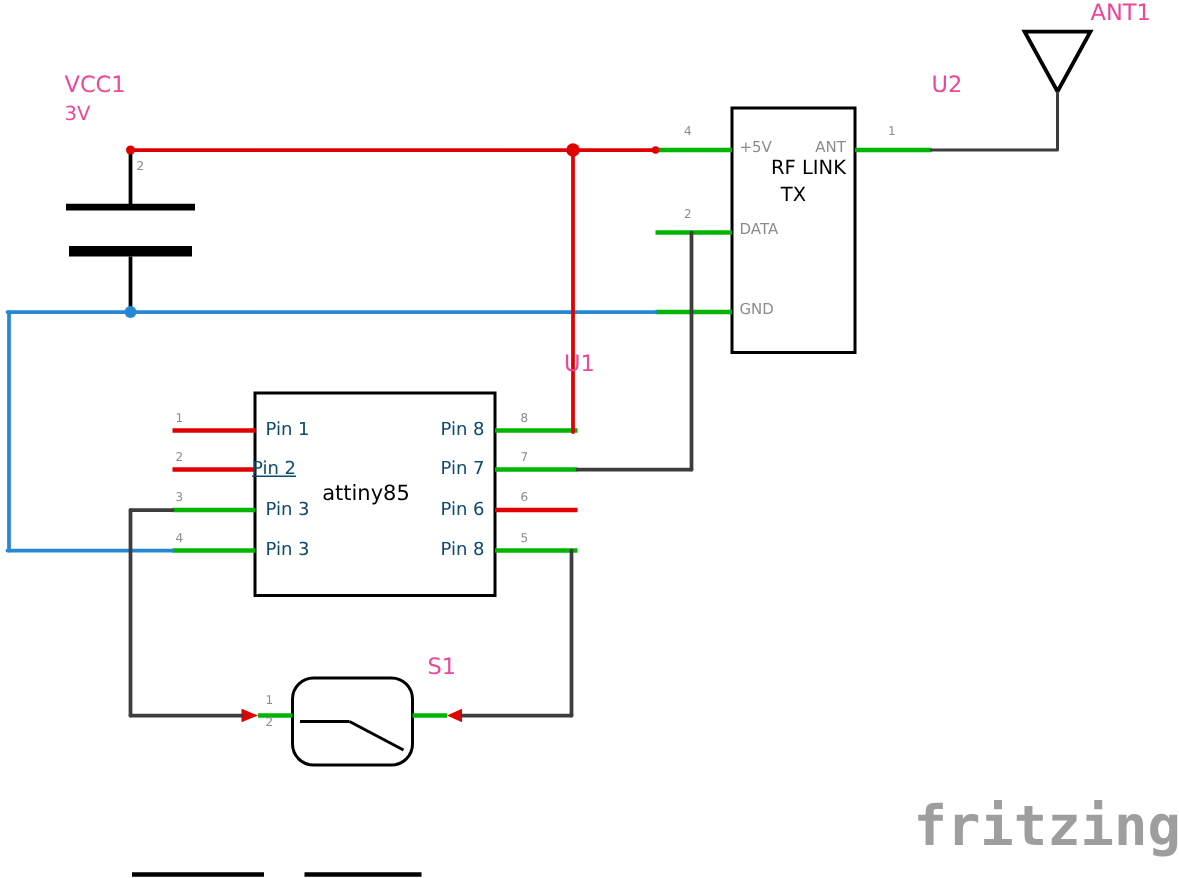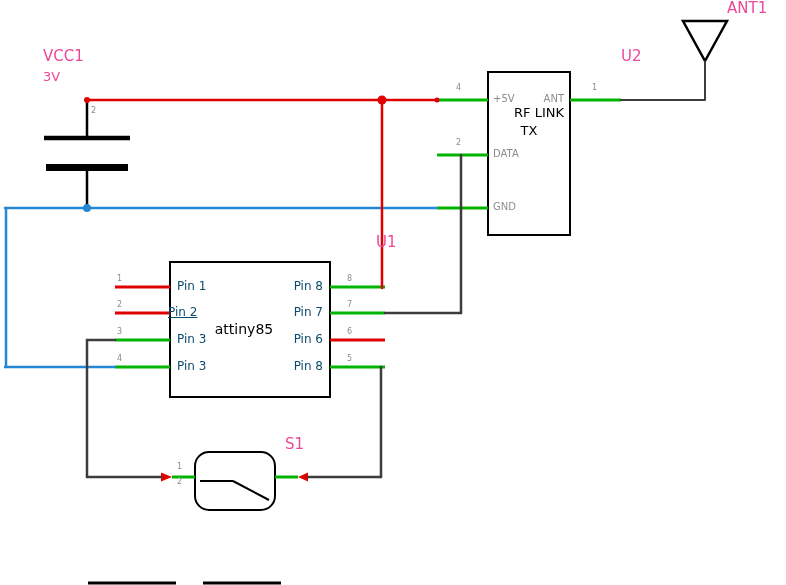--- a/index.html
+++ b/index.html
@@ -123,14 +123,15 @@
   <div class="lbl tiny" style="left:456px;top:83px;">4</div>
   <div class="lbl tiny" style="left:456px;top:138px;">2</div>
   <div class="lbl tiny" style="left:592px;top:83px;">1</div>
 
   <div class="lbl ref" style="left:727px;top:0px;">ANT1</div>
 
   <div class="lbl ref" style="left:285px;top:436px;">S1</div>
   <div class="lbl tiny" style="left:177px;top:462px;">1</div>
   <div class="lbl tiny" style="left:177px;top:477px;">2</div>
 
+  <div class="lbl watermark" style="left:609px;top:530px;">fritzing</div>
 
 </div>
 
 </body></html>

